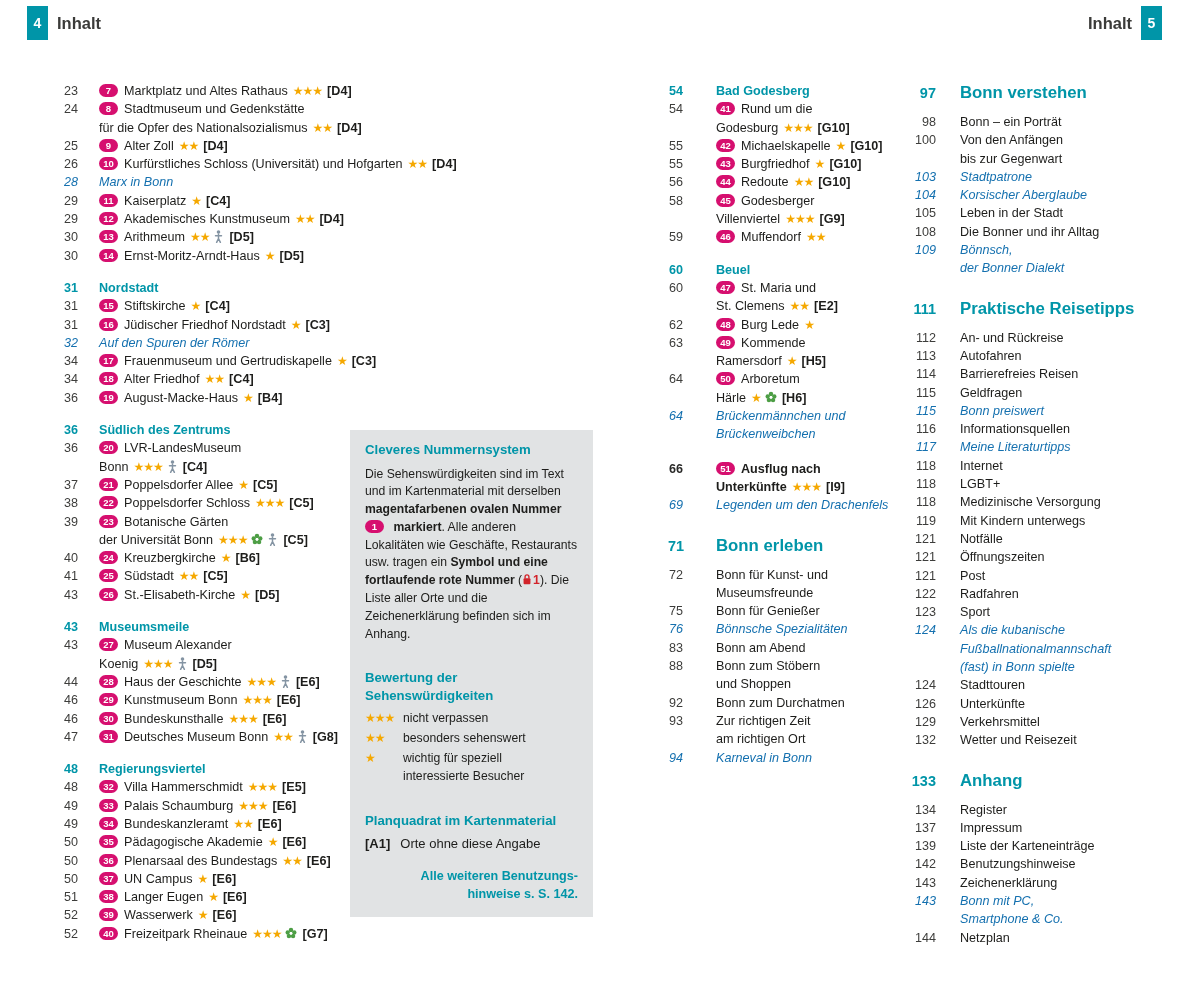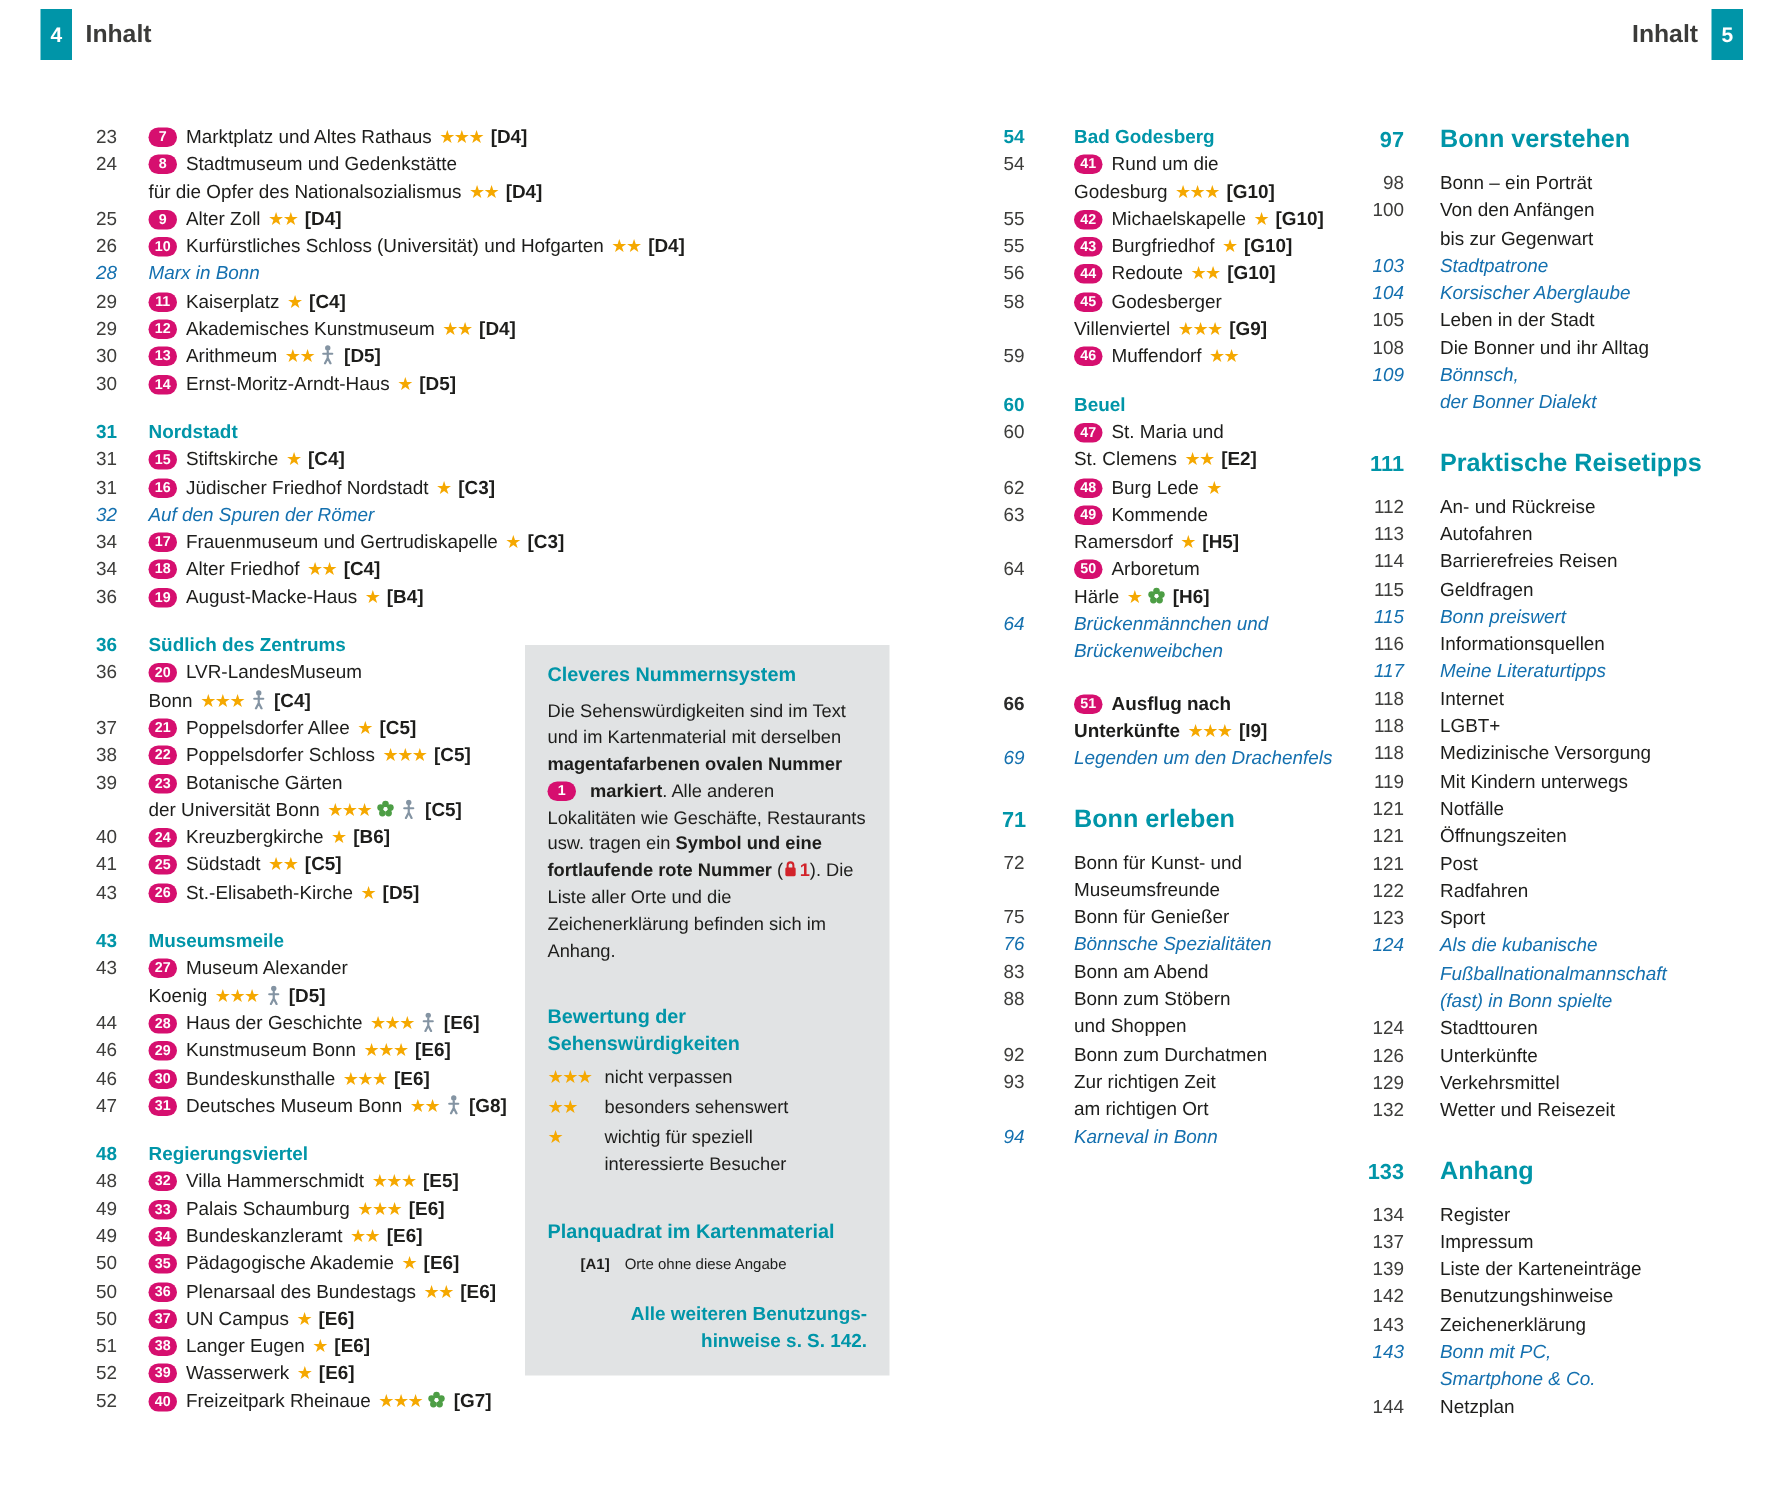--- a/index.html
+++ b/index.html
@@ -60,21 +60,21 @@
   .infobox h3,.infobox h4{margin:0; color:var(--teal); font-weight:bold; font-size:13.2px; line-height:17.5px;}
   .infobox h4{margin-top:26px;}
   .infobox .intro{margin:7px 0 0; font-size:12.2px; line-height:17.8px; white-space:normal;}
   .intro .b{font-weight:bold;}
   .rednum{color:var(--red); font-weight:bold;}
   .ic-lock{color:var(--red); width:10px; height:12px; vertical-align:-1px; margin:0 1px 0 0;}
   #rating-rows{margin-top:6px;}
   .rate-row{display:flex; align-items:baseline; font-size:12.2px; line-height:17.8px; margin-top:2px;}
   .rate-row .stars{flex:none; width:38px; margin:0; letter-spacing:-1px;}
   .rate-text{white-space:pre-line; color:var(--text);}
-  .gridblock{font-size:10px; line-height:17.8px; margin-top:6px;margin-left:22px;}
+  .gridblock{font-size:13px; line-height:17.8px; margin-top:6px;}
   .gridcode{font-weight:bold; margin-right:10px;}
   .gridblock .rest{white-space:pre-line;}
   .boxfooter{margin:14px 0 0; color:var(--teal); font-weight:bold; font-size:12.6px; line-height:18px; white-space:pre-line;text-align:right;}
 </style>
 </head>
 <body>
 
 <div class="sheet">
 
   <header>

